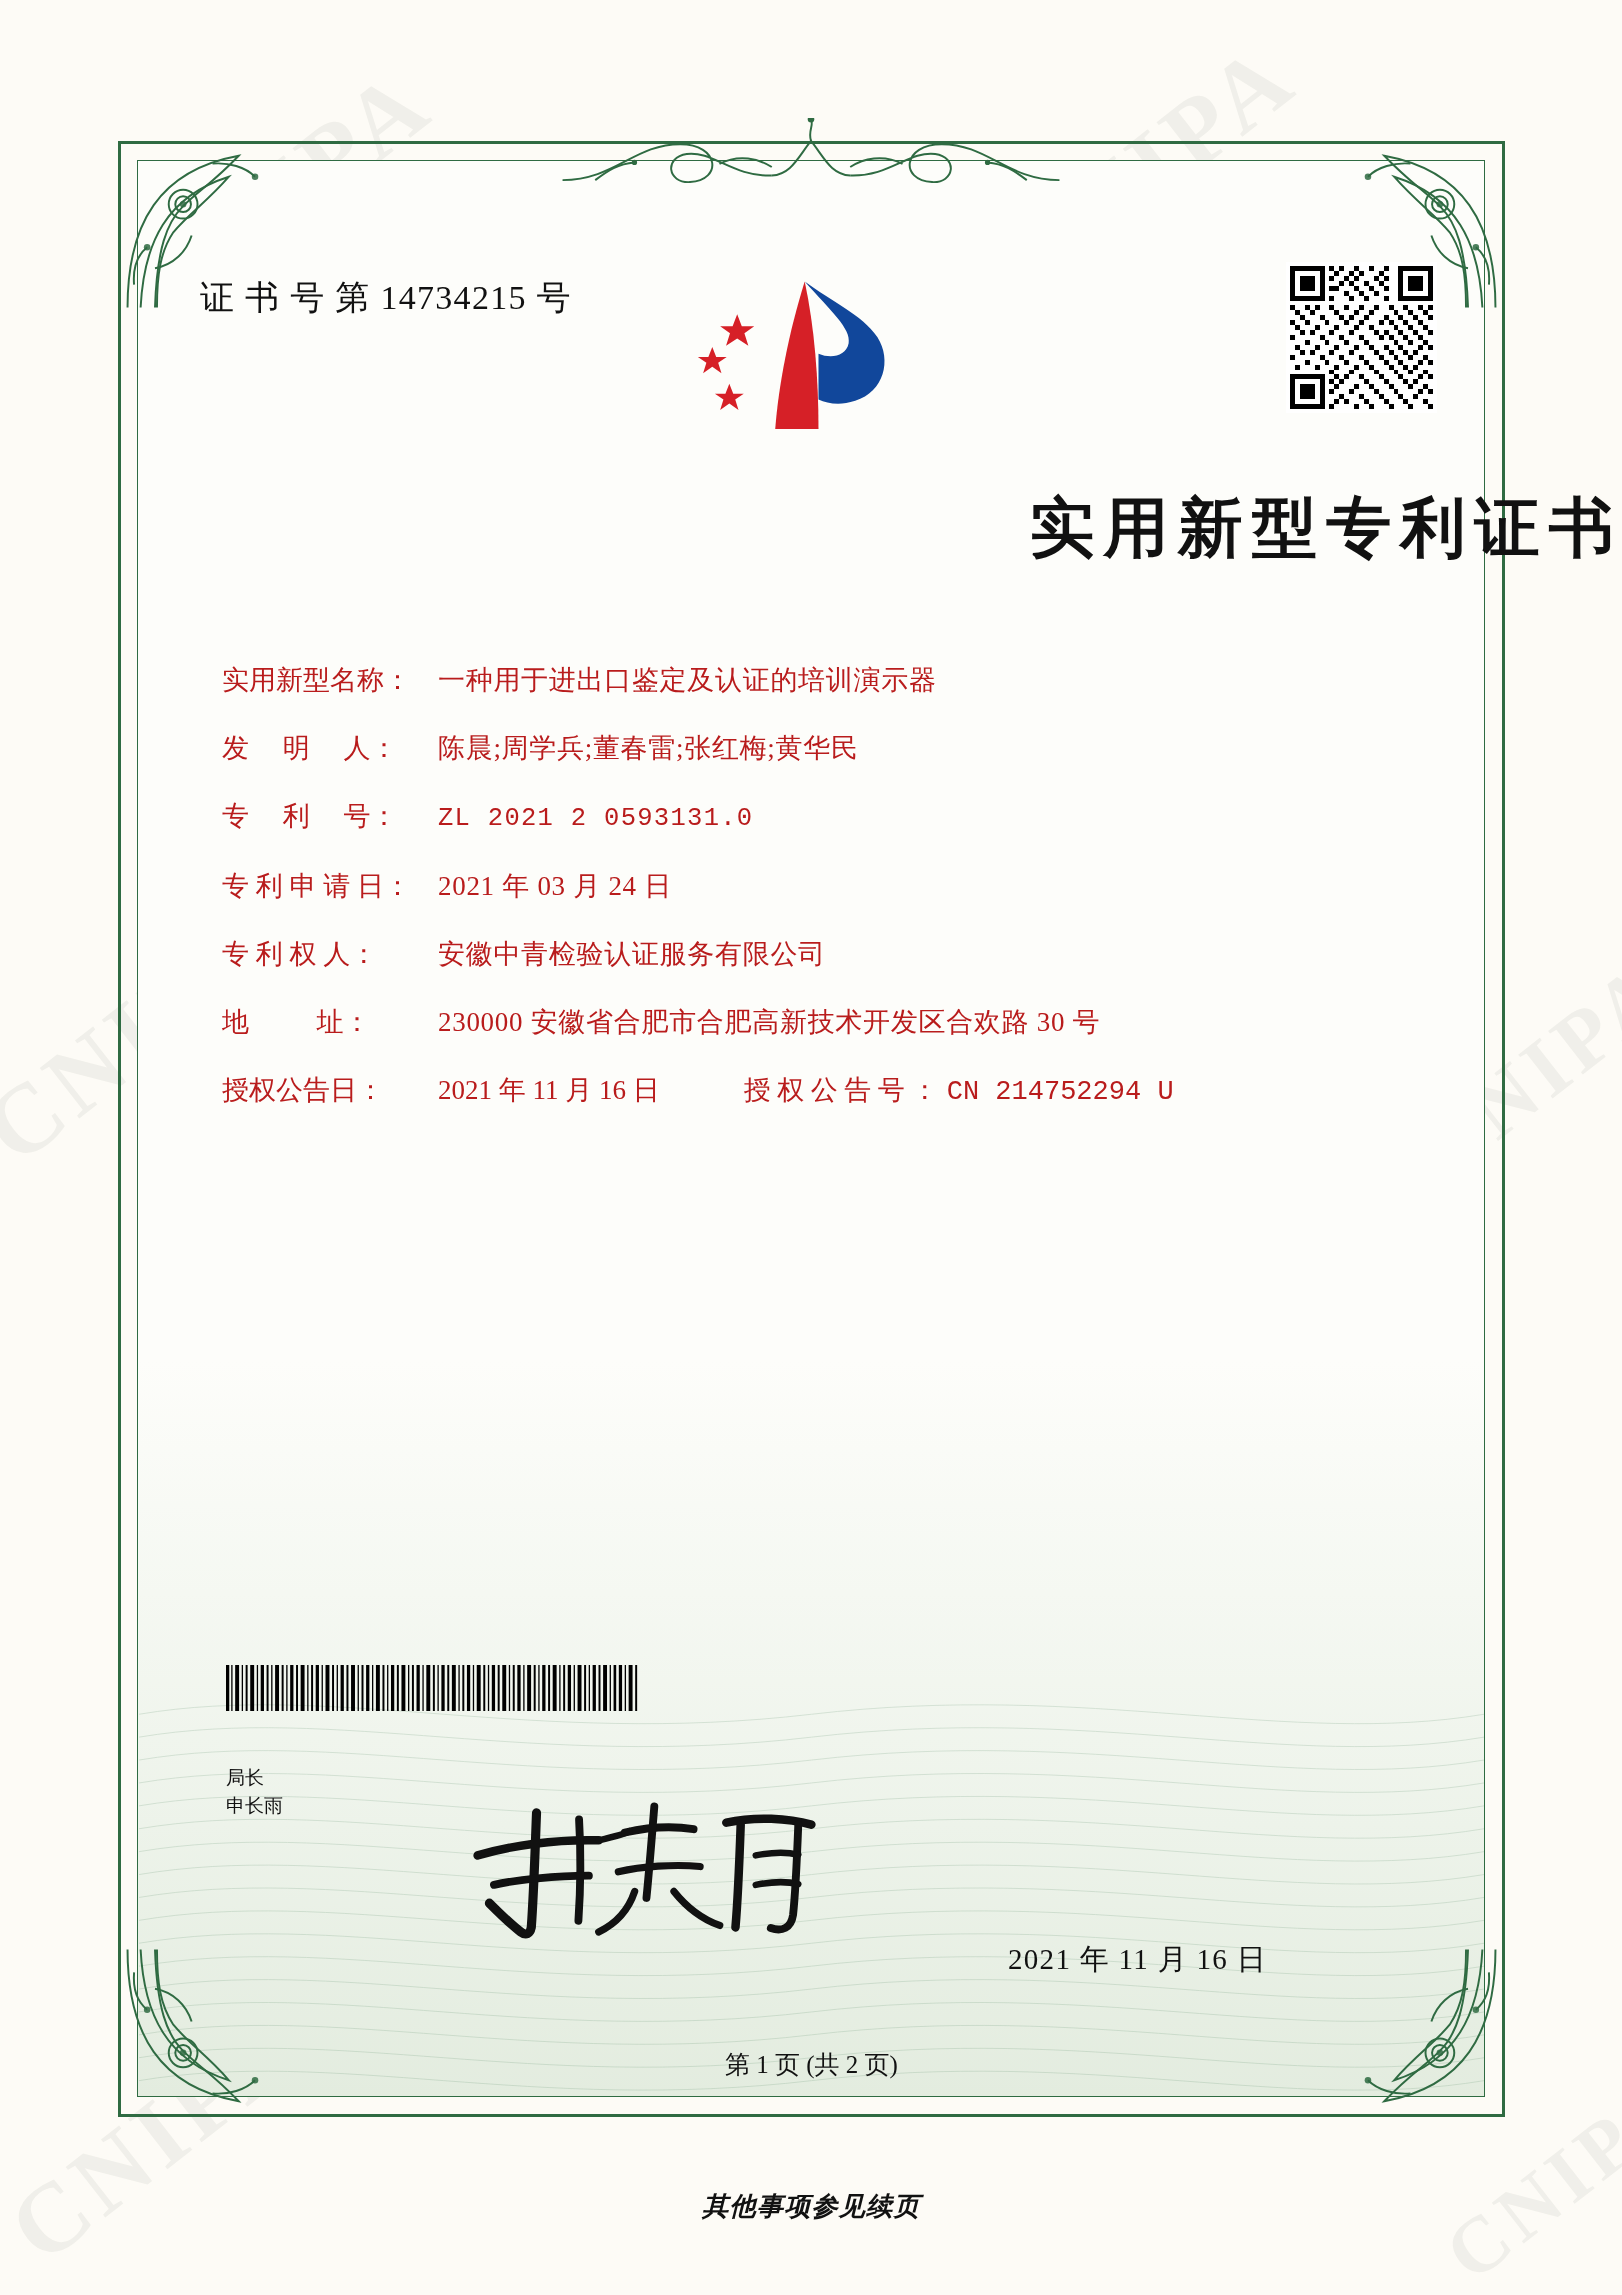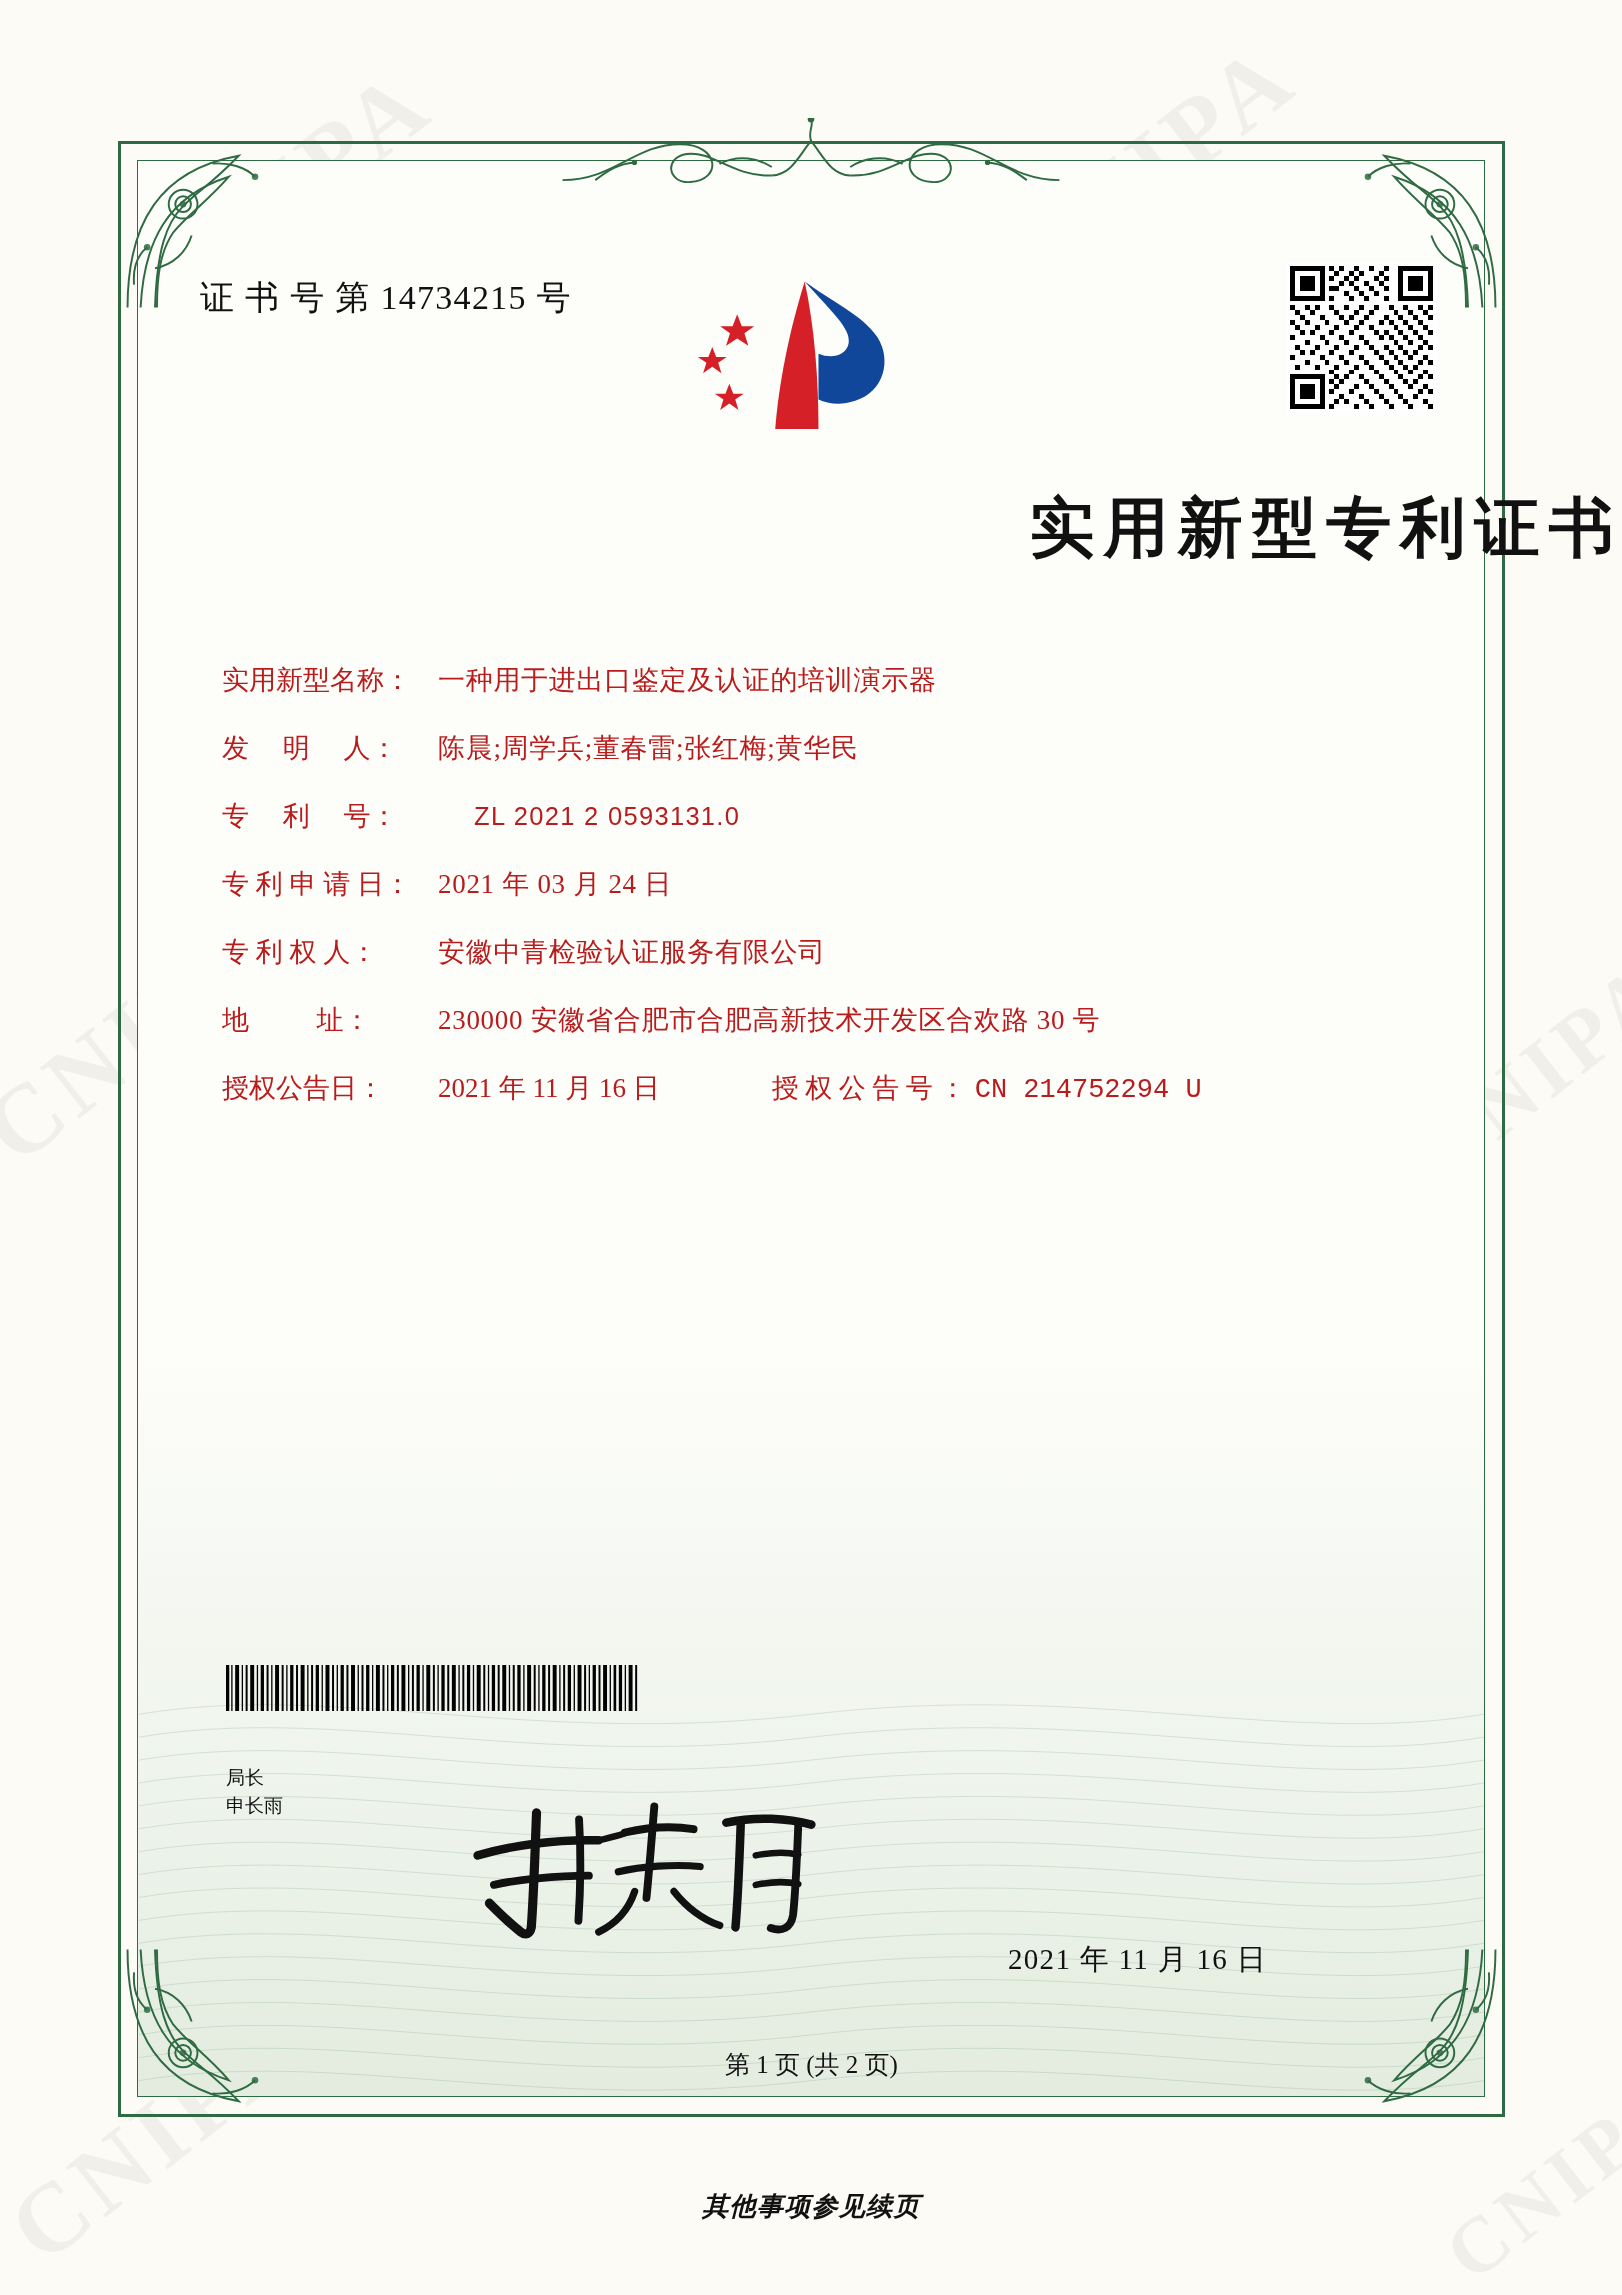--- a/index.html
+++ b/index.html
@@ -124,22 +124,22 @@
     align-items: baseline;
     margin-bottom: 41px;
     white-space: nowrap;
   }
   .f-label {
     width: 216px;
     flex: 0 0 216px;
     letter-spacing: 0px;
   }
   .f-value { flex: 1 1 auto; letter-spacing: 0.7px; }
-  .f-value.mono { font-family: Liberation Sans, sans-serif; font-size: 25.5px; letter-spacing: 1.3px; margin-left: 36px;}
-  .f-inline-label { margin-left: 112px; letter-spacing: 6.5px; }
+  .f-value.mono { font-family: Liberation Mono, monospace; font-size: 25.5px; letter-spacing: 1.3px;}
+  .f-inline-label { margin-left: 84px; letter-spacing: 6.5px; }
   .f-inline-value { margin-left: 2px; font-family: "Liberation Mono", monospace; font-size: 27px; }
 
   
   .paras {
     position: absolute;
     left: 222px; top: 1279px;
     width: 1178px;
     font-size: 27px;
     line-height: 1.62;
     color: #111;

